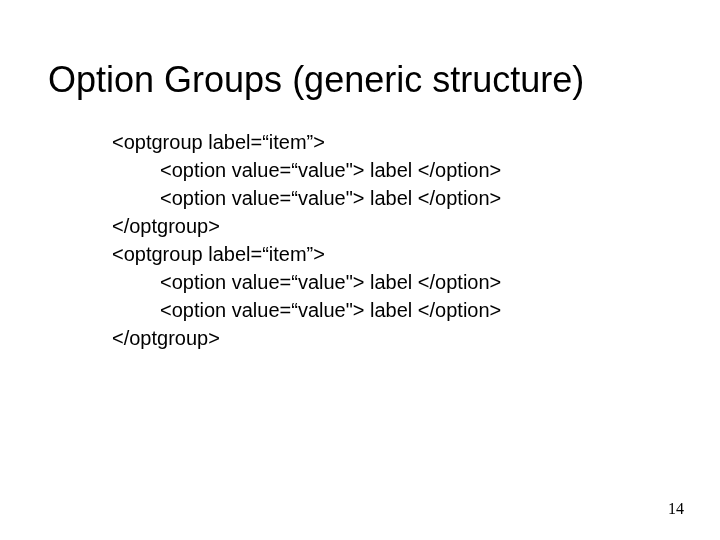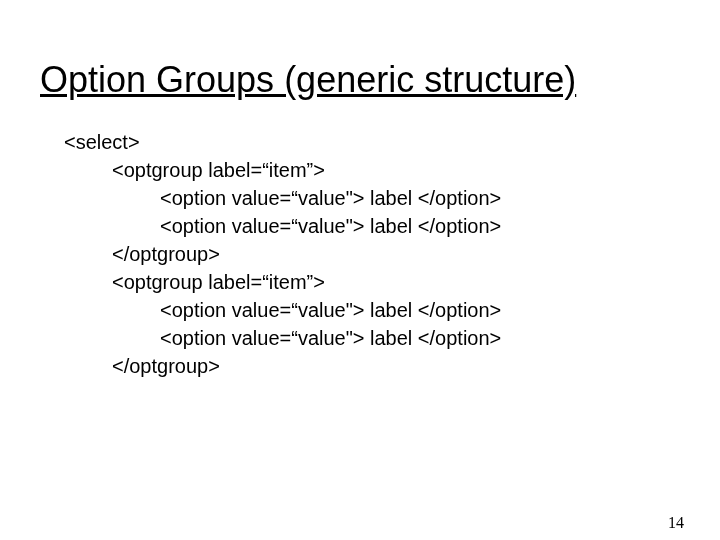--- a/index.html
+++ b/index.html
@@ -15,49 +15,47 @@
   }
   .slide {
     box-sizing: border-box;
     padding: 60px 40px 30px 40px;
     width: 100%;
     height: 100%;
   }
   .title {
     font-size: 36px;
     font-weight: normal;
-    text-decoration: underline;
-    margin: 0 0 28px 0;
+    margin: 0 0 28px 8px;
     line-height: 1.1;
   }
   .code-block {
     font-size: 20px;
     line-height: 1.4;
     margin-left: 24px;
     white-space: nowrap;
   }
   .ind0 { margin-left: 0; }
   .ind1 { margin-left: 48px; }
   .ind2 { margin-left: 96px; }
   .page-number {
     position: absolute;
-    bottom: 8px;
+    bottom: 22px;
     right: 36px;
     font-family: "Times New Roman", Times, serif;
     font-size: 16px;
   }
 </style>
 </head>
 <body>
 
 <div class="slide">
   <h1 class="title">Option Groups (generic structure)</h1>
 
   <div class="code-block">
-    <div class="ind0">&lt;select&gt;</div>
     <div class="ind1">&lt;optgroup label=“item”&gt;</div>
     <div class="ind2">&lt;option value=“value"&gt; label &lt;/option&gt;</div>
     <div class="ind2">&lt;option value=“value"&gt; label &lt;/option&gt;</div>
     <div class="ind1">&lt;/optgroup&gt;</div>
     <div class="ind1">&lt;optgroup label=“item”&gt;</div>
     <div class="ind2">&lt;option value=“value"&gt; label &lt;/option&gt;</div>
     <div class="ind2">&lt;option value=“value"&gt; label &lt;/option&gt;</div>
     <div class="ind1">&lt;/optgroup&gt;</div>
   </div>
 

